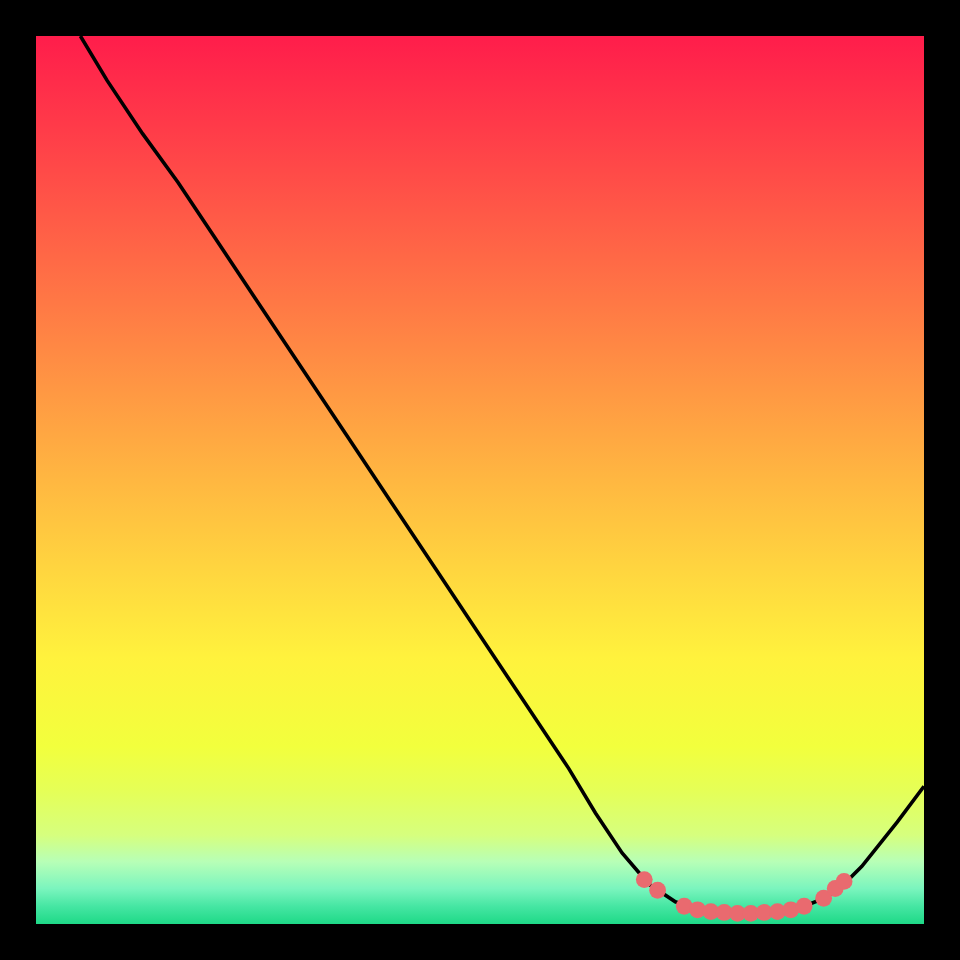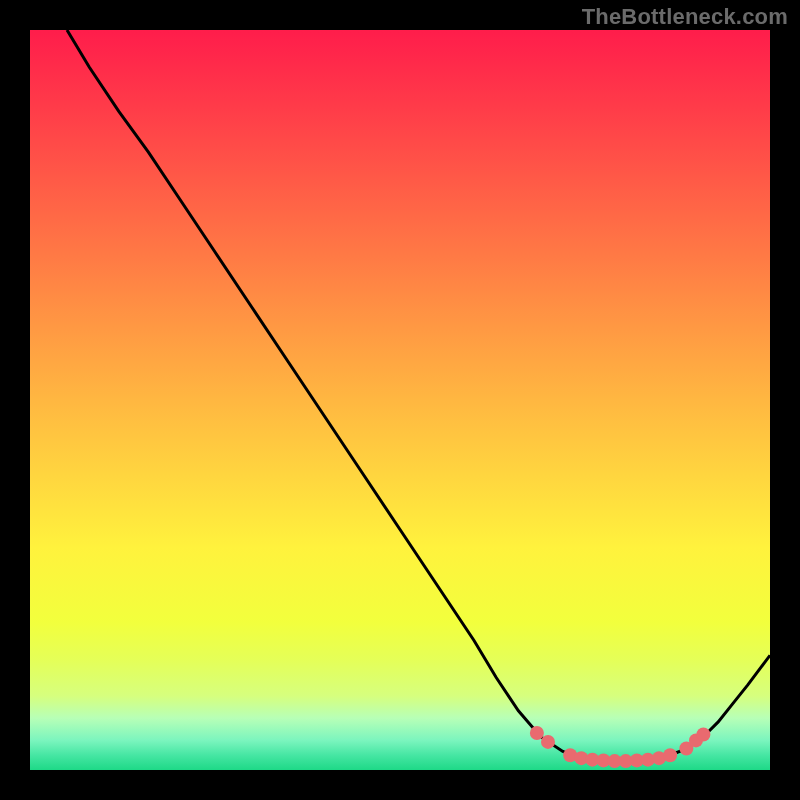--- a/index.html
+++ b/index.html
@@ -20,21 +20,20 @@
     left: 30px;
     top: 30px;
     width: 740px;
     height: 740px;
   }
   svg { display: block; }
 </style>
 </head>
 <body>
 <div class="wrap">
-  <div class="attribution">TheBottleneck.com</div>
 
   <div class="plot">
     <svg id="chart-svg" viewBox="0 0 740 740" width="740" height="740">
       <defs>
         <linearGradient id="bg-grad" x1="0" y1="0" x2="0" y2="1">
         <stop offset="0%" stop-color="#ff1d4b"></stop>
             <stop offset="10%" stop-color="#ff3a49"></stop>
             <stop offset="20%" stop-color="#ff5947"></stop>
             <stop offset="30%" stop-color="#ff7845"></stop>
             <stop offset="40%" stop-color="#ff9843"></stop>

